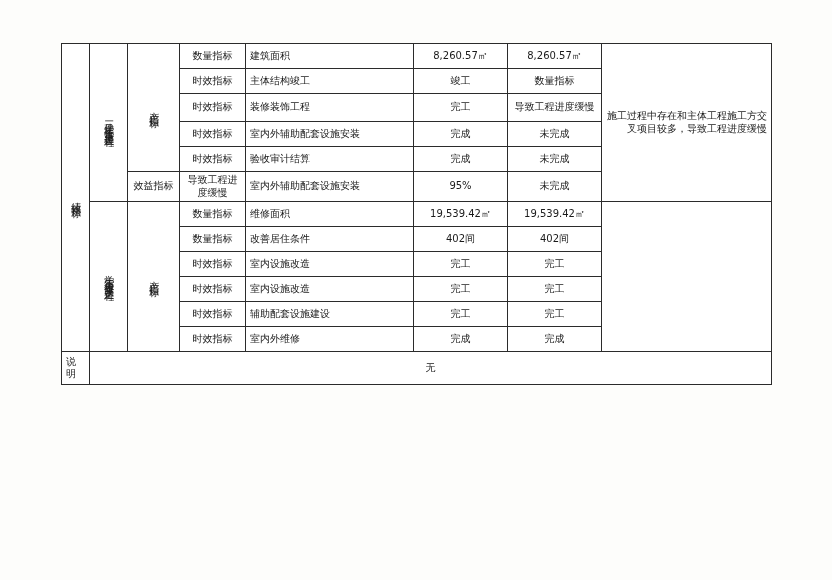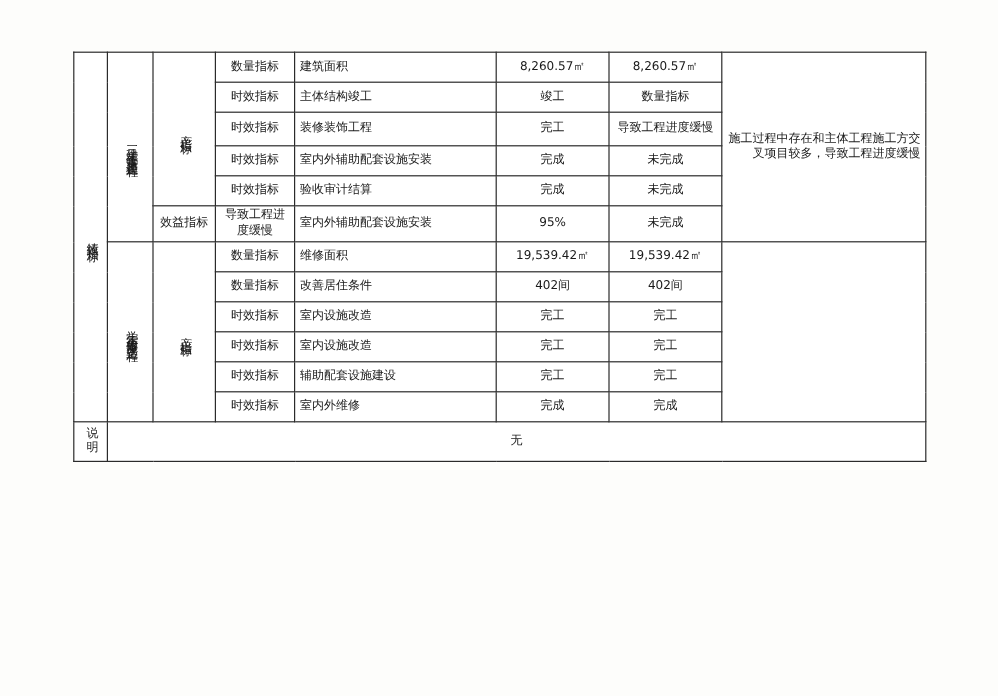--- a/index.html
+++ b/index.html
@@ -70,21 +70,21 @@
   .col-h { width: 170px; }
 
   .row-h { height: 25px; }
   .note-cell {
     text-align: right;
     padding: 4px 6px;
     font-size: 11px;
     line-height: 1.45;
   }
   .remark-label {
-    text-align: right;
+    text-align: left;
     font-size: 11px;
     letter-spacing: 3px;
   }
   .remark-value {
     text-align: center;
     font-size: 11px;
     height: 28px;
   }
   .two-line { line-height: 1.3; }
 </style>

